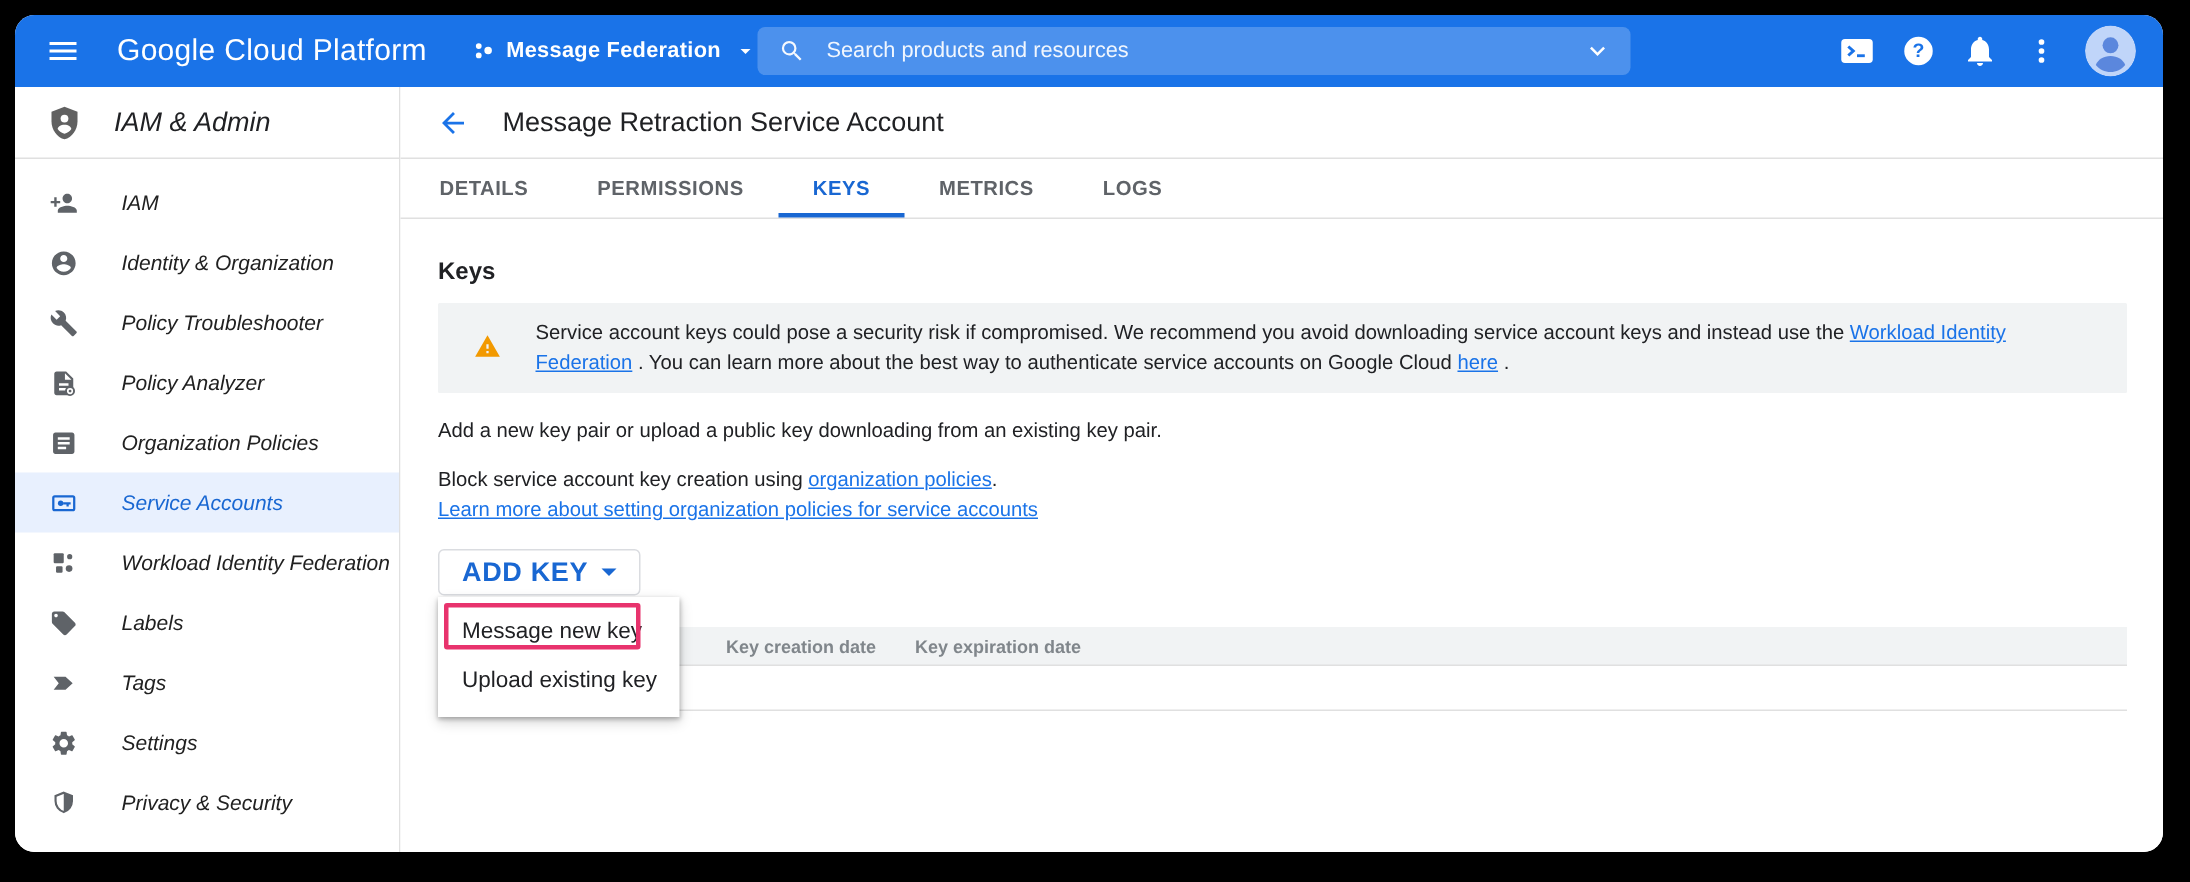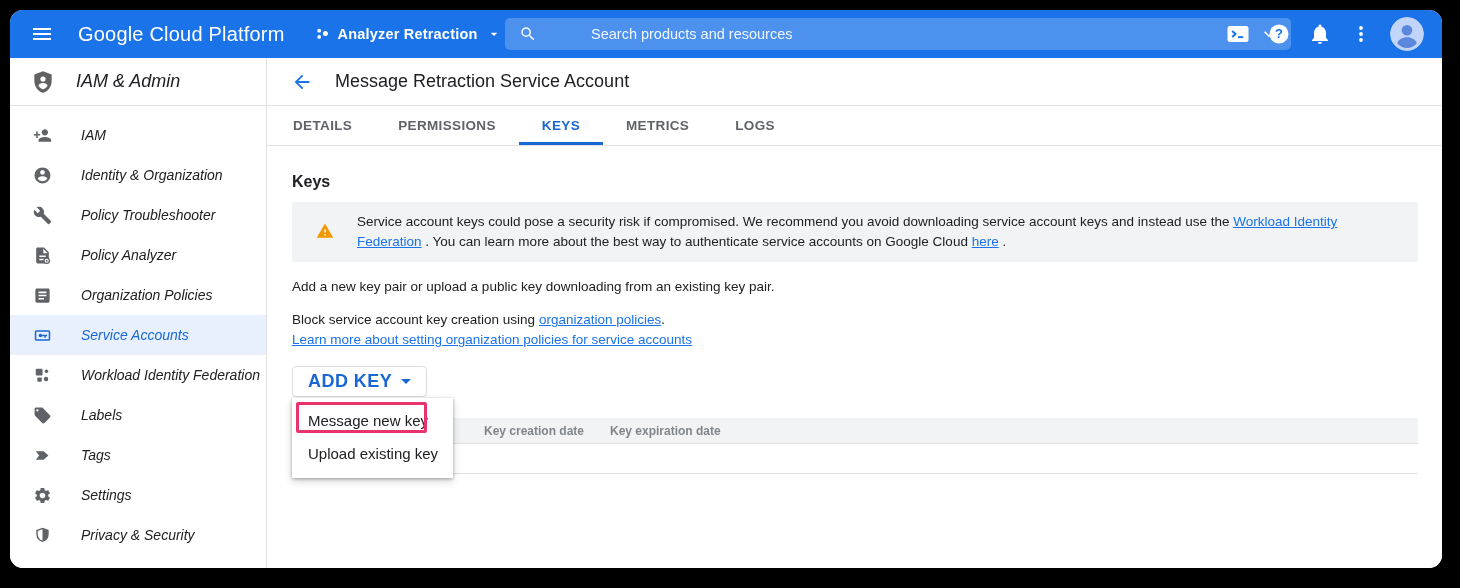--- a/index.html
+++ b/index.html
@@ -6,22 +6,22 @@
   html,body { width:1460px; height:588px; background:#000; font-family:"Liberation Sans", sans-serif; }
   .frame { position:absolute; left:10px; top:10px; width:1432px; height:558px; background:#fff;
            border-radius:13px; overflow:hidden; display:flex; flex-direction:column; }
 
   
   .topbar { position:relative; height:48px; background:#1a73e8; display:flex; align-items:center; flex-shrink:0; }
   .hamburger { margin-left:20px; width:24px; height:24px; cursor:pointer; color:#fff; }
   .brand { margin-left:24px; color:#fff; font-size:20px; letter-spacing:.2px; white-space:nowrap; }
   .project { margin-left:30px; display:flex; align-items:center; gap:8px; color:#fff; cursor:pointer; }
   .project-label { font-size:14.5px; font-weight:700; letter-spacing:.2px; }
-  .searchbox { position:absolute; left:495px; top:8px; width:786px; height:32px; border-radius:5px;
-               background:rgba(255,255,255,.22); display:flex; align-items:center; padding:0 12px 0 14px;gap:40px; }
+  .searchbox { position:absolute; left:495px; top:8px; width:582px; height:32px; border-radius:5px;
+               background:rgba(255,255,255,.22); display:flex; align-items:center; padding:0 12px 0 14px; }
   .searchbox svg.mag { width:18px; height:18px; flex-shrink:0; }
   .searchbox input { flex:1; margin-left:14px; background:transparent; border:none; outline:none;
                      color:#fff; font-size:14.5px; font-family:inherit; }
   .searchbox input::placeholder { color:rgba(255,255,255,.92); }
   .topbar-right { position:absolute; right:18px; top:0; height:48px; display:flex; align-items:center; gap:17px; }
   .tb-icon { width:24px; height:24px; cursor:pointer; }
   .avatar { width:34px; height:34px; border-radius:50%; cursor:pointer; }
 
   
   .app-body { flex:1; display:flex; min-height:0; }
@@ -88,21 +88,21 @@
       </svg>
     <div class="brand">Google Cloud Platform</div>
     <div class="project">
       <svg width="15" height="18" viewBox="0 0 18 21">
           <g fill="#fff">
             <circle cx="5" cy="6.5" r="2.3"></circle>
             <circle cx="5" cy="14" r="2.3"></circle>
             <circle cx="12.5" cy="10" r="3"></circle>
           </g>
         </svg>
-      <span class="project-label">Analyzer Retraction</span>
+      <span class="project-label">Message Federation</span>
       <svg width="16" height="16" viewBox="0 0 24 24">
           <path fill="#fff" d="M7 10l5 5 5-5z"></path>
         </svg>
     </div>
     <div class="searchbox">
       <svg class="mag" viewBox="0 0 24 24">
           <path fill="rgba(255,255,255,.95)" d="M15.5 14h-.79l-.28-.27A6.471 6.471 0 0 0 16 9.5 6.5 6.5 0 1 0 9.5 16c1.61 0 3.09-.59 4.23-1.57l.27.28v.79l5 4.99L20.49 19l-4.99-5zm-6 0C7.01 14 5 11.99 5 9.5S7.01 5 9.5 5 14 7.01 14 9.5 11.99 14 9.5 14z"></path>
         </svg>
       <input type="text" placeholder="Search products and resources" style="">
       <svg width="20" height="20" viewBox="0 0 24 24">

